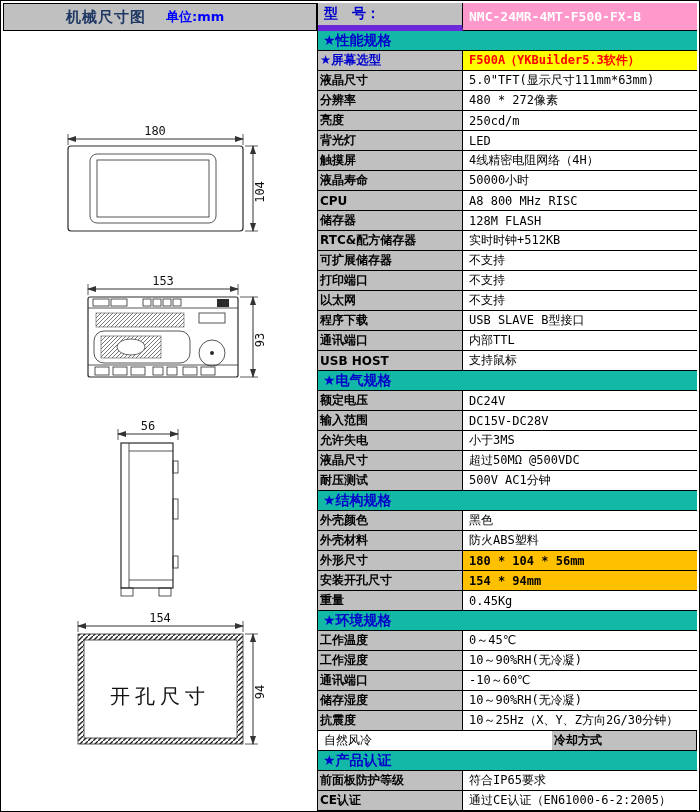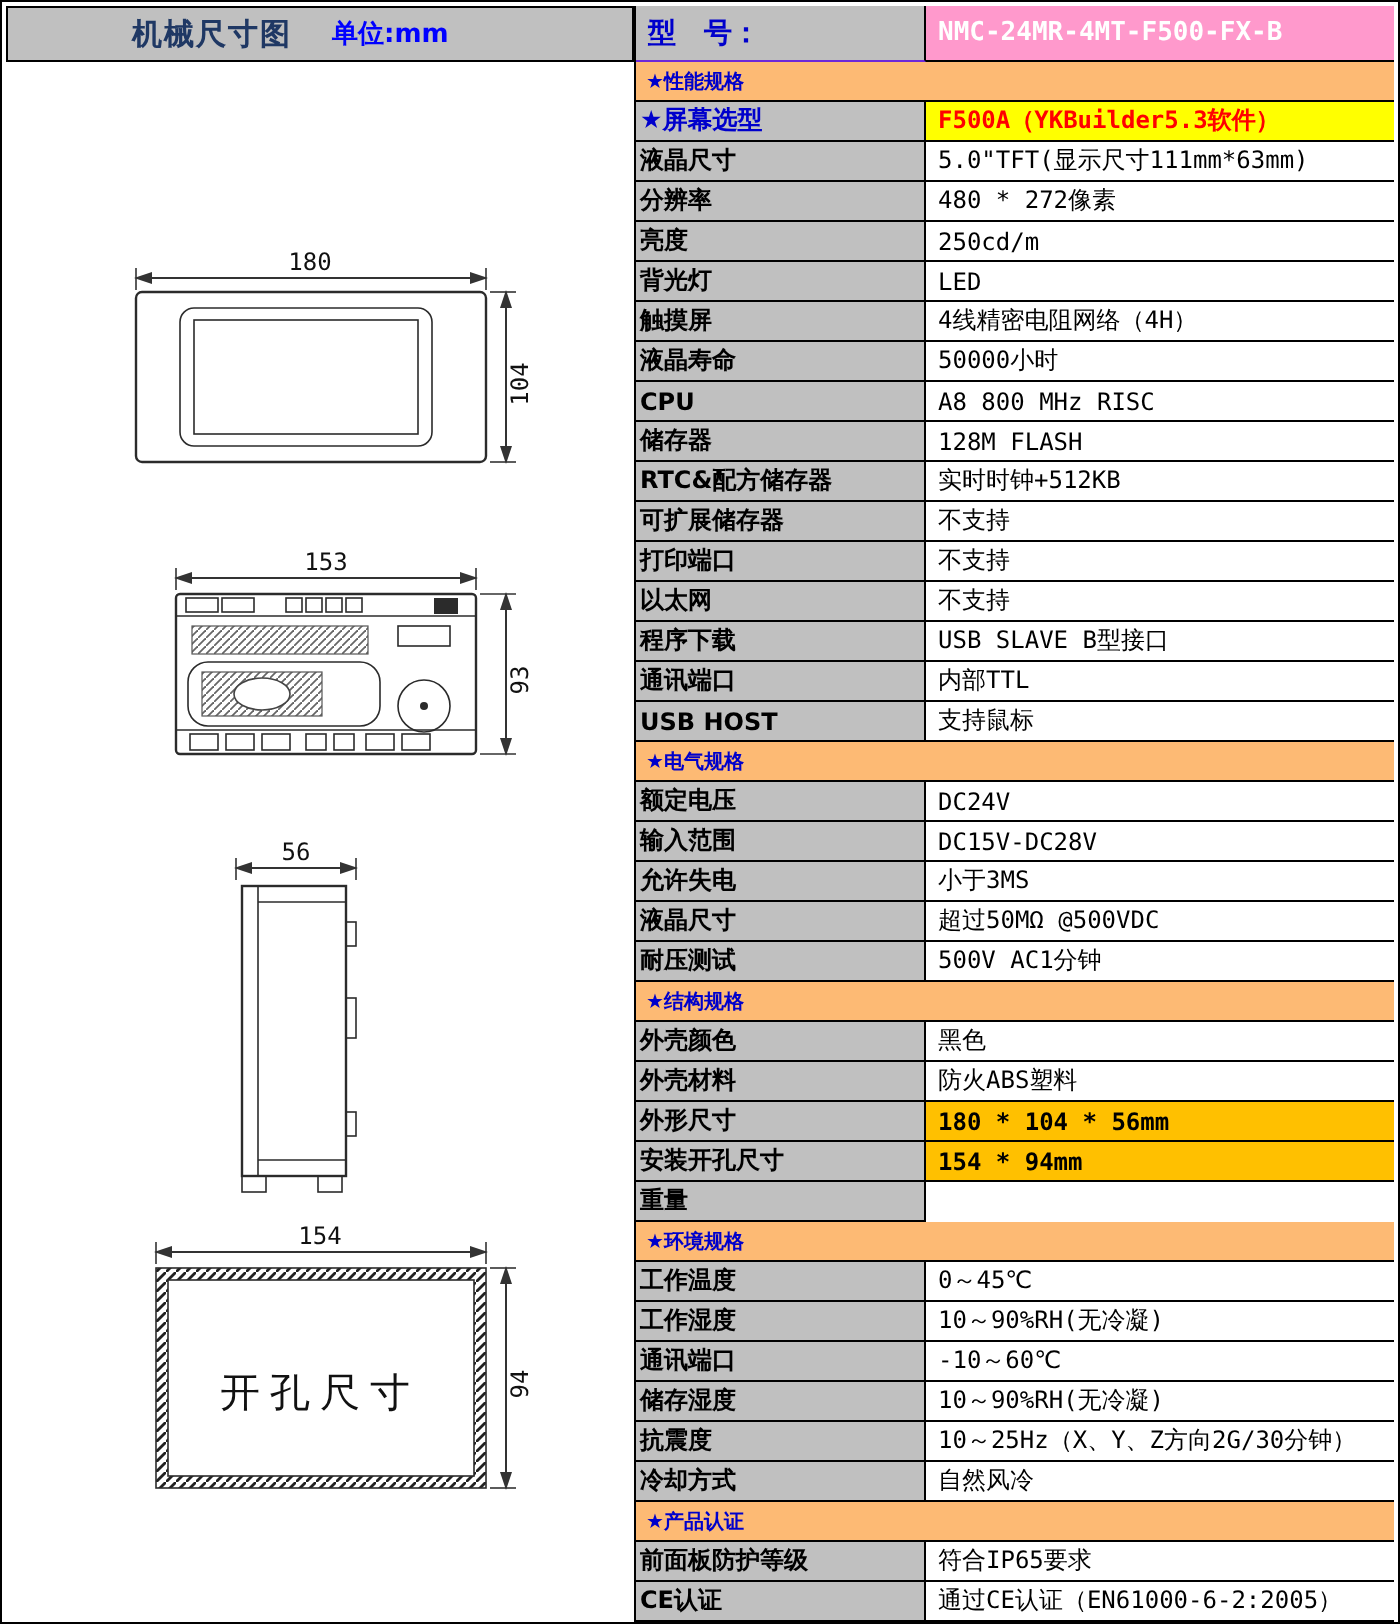--- a/index.html
+++ b/index.html
@@ -17,29 +17,29 @@
   .cuttxt { font-family:"DejaVu Sans", sans-serif; font-size:20px; fill:#111; letter-spacing:5px; }
   .dim  { stroke:#333; stroke-width:1; }
   .ext  { stroke:#333; stroke-width:0.8; }
   .out  { fill:#fff; stroke:#2b2b2b; stroke-width:1.2; }
   .thin { fill:none; stroke:#2b2b2b; stroke-width:0.8; }
   .fillb{ fill:#2b2b2b; }
 
   
   .right-panel { flex:1; height:808px; display:flex; flex-direction:column; }
   .model-row { height:28px; display:flex; flex:0 0 auto; }
-  .model-label { width:145px; background:#c0c0c0; color:#0000cc; font-weight:bold; font-size:14px; display:flex; align-items:center; padding-left:6px; border-right:1px solid #000; border-bottom:1px solid #6d28d9; }
+  .model-label { width:145px; background:#c0c0c0; color:#0000cc; font-weight:bold; font-size:14px; display:flex; align-items:center; padding-left:6px; border-right:1px solid #000; border-bottom:6px solid #6d28d9; }
   .model-value { flex:1; background:#ff99cc; color:#ffffff; font-weight:bold; font-size:13px; font-family:"DejaVu Sans Mono", monospace; display:flex; align-items:center; padding-left:6px; border-bottom:1px solid #000; }
 
   .tbody { flex:1; display:flex; flex-direction:column; }
   .trow { height:20px; display:flex; flex:0 0 auto; }
   .cell { display:flex; align-items:center; border-bottom:1px solid #000; overflow:hidden; white-space:nowrap; }
   .label-cell { width:145px; background:#c0c0c0; font-weight:bold; font-size:12px; color:#000; padding-left:2px; border-right:1px solid #000; }
   .value-cell { flex:1; background:#fff; font-size:12px; color:#000; padding-left:6px; font-family:"DejaVu Sans Mono","DejaVu Sans", sans-serif; }
-  .section-cell { flex:1; background:#fdba74; color:#0000cc; font-weight:bold; font-size:10px; padding-left:5px; }
+  .section-cell { flex:1; background:#14b8a6; color:#0000cc; font-weight:bold; font-size:14px; padding-left:5px; }
   .trow.screen .label-cell { color:#0000cc; font-size:12.5px; }
   .trow.screen .value-cell { background:#ffff00; color:#ff0000; font-weight:bold; }
   .trow.dim .value-cell { background:#ffc000; font-weight:bold; }
 </style>
 </head>
 <body>
 
 <div class="page">
 
   <div class="left-panel">
@@ -254,20 +254,21 @@
         <div class="trow dim">
           <div class="cell label-cell">外形尺寸</div>
           <div class="cell value-cell">180 * 104 * 56mm</div>
         </div>
         <div class="trow dim">
           <div class="cell label-cell">安装开孔尺寸</div>
           <div class="cell value-cell">154 * 94mm</div>
         </div>
         <div class="trow normal">
           <div class="cell label-cell">重量</div>
+          <div class="cell value-cell">0.45Kg</div>
         </div>
         <div class="trow section">
           <div class="cell section-cell">★环境规格</div>
         </div>
         <div class="trow normal">
           <div class="cell label-cell">工作温度</div>
           <div class="cell value-cell">0～45℃</div>
         </div>
         <div class="trow normal">
           <div class="cell label-cell">工作湿度</div>
@@ -279,22 +280,22 @@
         </div>
         <div class="trow normal">
           <div class="cell label-cell">储存湿度</div>
           <div class="cell value-cell">10～90%RH(无冷凝)</div>
         </div>
         <div class="trow normal">
           <div class="cell label-cell">抗震度</div>
           <div class="cell value-cell">10～25Hz（X、Y、Z方向2G/30分钟）</div>
         </div>
         <div class="trow normal">
+          <div class="cell value-cell">自然风冷</div>
           <div class="cell label-cell">冷却方式</div>
-          <div class="cell value-cell">自然风冷</div>
         </div>
         <div class="trow section">
           <div class="cell section-cell">★产品认证</div>
         </div>
         <div class="trow normal">
           <div class="cell label-cell">前面板防护等级</div>
           <div class="cell value-cell">符合IP65要求</div>
         </div>
         <div class="trow normal">
           <div class="cell label-cell">CE认证</div>

